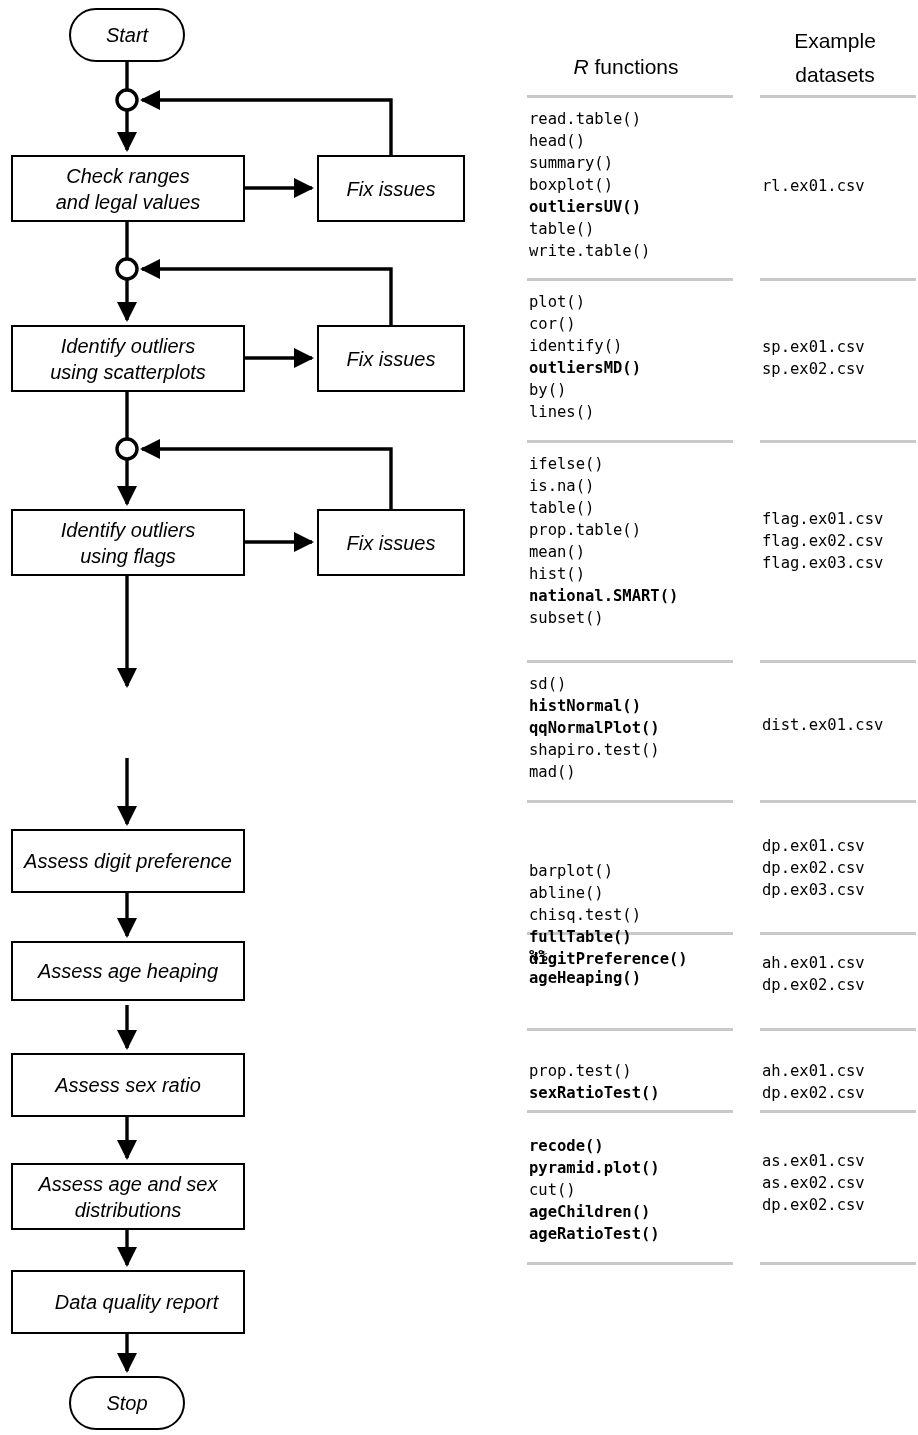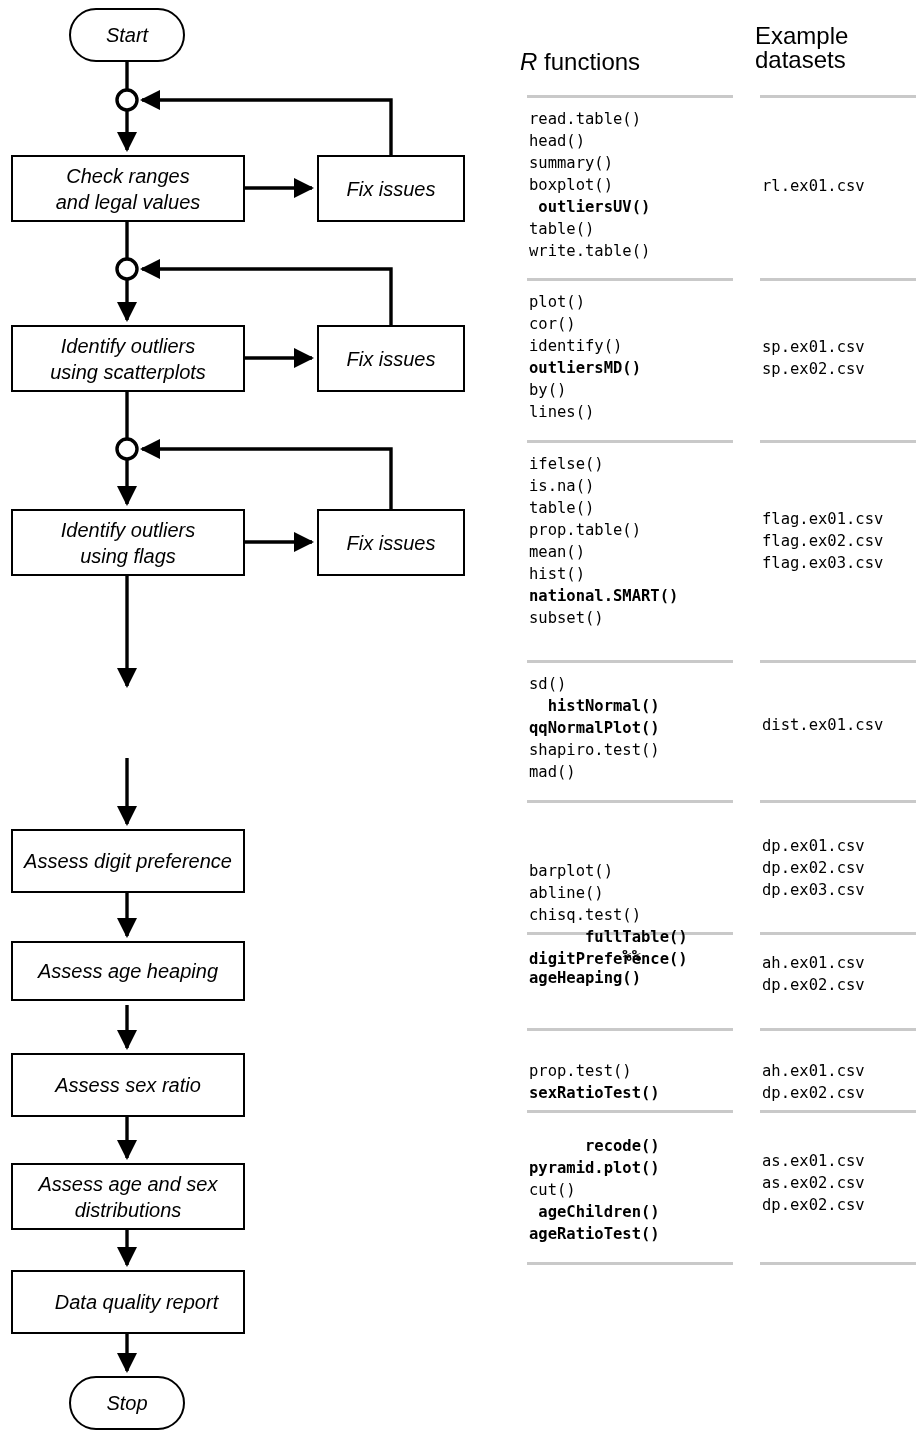--- a/index.html
+++ b/index.html
@@ -48,24 +48,24 @@
   .node .node-label { display: block; white-space: pre-line; font-style: italic; }
 
   
   #reference-panel {
     position: absolute;
     left: 500px; top: 0;
     width: 418px; height: 1435px;
   }
   .col-header {
     position: absolute;
-    text-align: left;
+    text-align: center;
     font-family: "Liberation Sans", sans-serif;
-    font-size: 24px;
-    line-height: 24px;
+    font-size: 21px;
+    line-height: 34px;
     color: #000000;
     white-space: pre-line;
   }
   #header-functions { left: 20px; top: 50px; width: 212px; }
   #header-datasets  { left: 255px; top: 24px; width: 160px; }
   #header-functions .ital { font-style: italic; }
 
   .divider {
     position: absolute;
     height: 3px;
@@ -77,21 +77,21 @@
   .fn-list, .ds-list {
     position: absolute;
     font-family: "DejaVu Sans Mono", monospace;
     font-size: 15.5px;
     line-height: 22px;
     color: #000000;
     white-space: pre;
   }
   .fn-list { left: 29px; }
   .ds-list { left: 262px; }
-  .fn-line.bold { font-weight: bold; text-align: right; }
+  .fn-line.bold { font-weight: bold; }
 </style>
 </head>
 <body>
 
 <div id="flowchart-panel">
 
   <svg id="flow-svg" width="490" height="1435">
     <defs>
       <marker id="arrow" viewBox="0 0 10 10" refX="9" refY="5" markerWidth="6" markerHeight="6" orient="auto-start-reverse">
         <path d="M 0 0 L 10 5 L 0 10 z" fill="#000000"></path>

